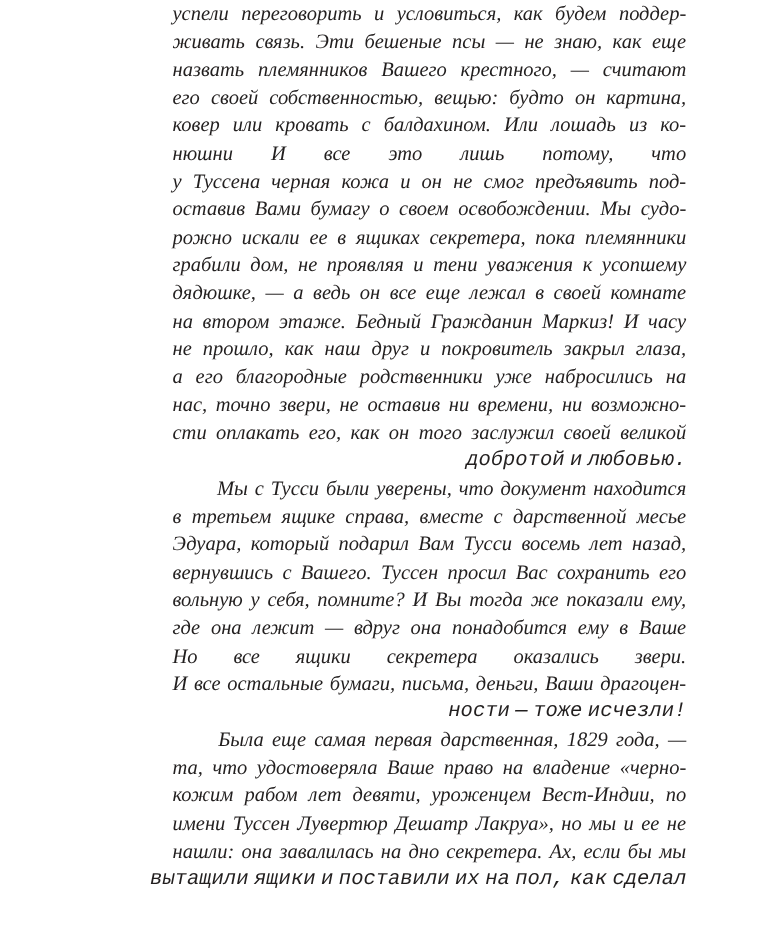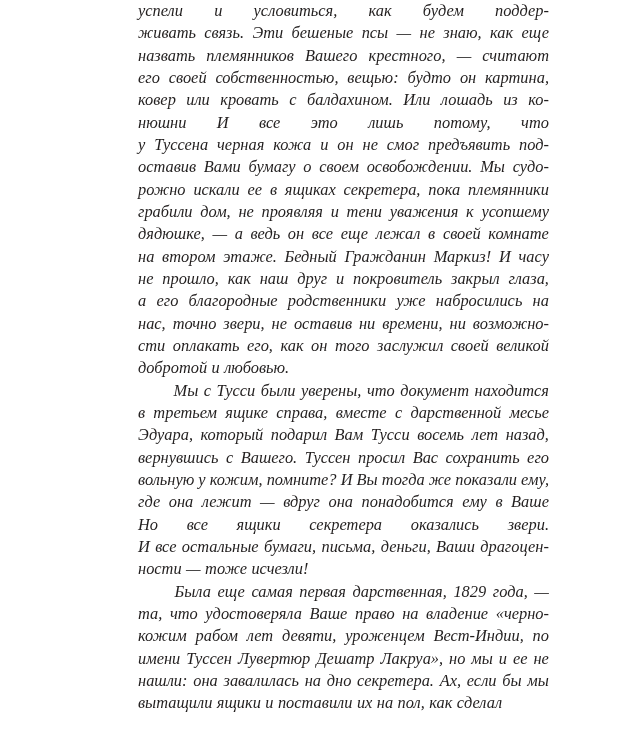--- a/index.html
+++ b/index.html
@@ -40,21 +40,22 @@
     color: #221f1f;
     white-space: pre;
     overflow: visible;
   }
   
   .line.justify {
     justify-content: space-between;
   }
   
   .line.last {
-    justify-content: flex-start;
+    justify-content: flex-end;
+    font-family: Liberation Mono, monospace;
   }
   .line.last .w + .w {
     margin-left: 0.27em;
   }
   
   .line .indent {
     display: inline-block;
     width: 30px;
     flex: 0 0 30px;
   }
@@ -62,21 +63,21 @@
     display: inline-block;
     white-space: pre;
   }
 </style>
 </head>
 <body>
 
 <div id="page">
   <div id="text-column">
       <div class="para">
-        <div class="line justify"><span class="w">успели</span><span class="w">и</span><span class="w">условиться,</span><span class="w">как</span><span class="w">будем</span><span class="w">поддер-</span></div>
+        <div class="line justify"><span class="w">успели</span><span class="w">переговорить</span><span class="w">и</span><span class="w">условиться,</span><span class="w">как</span><span class="w">будем</span><span class="w">поддер-</span></div>
         <div class="line justify"><span class="w">живать</span><span class="w">связь.</span><span class="w">Эти</span><span class="w">бешеные</span><span class="w">псы</span><span class="w">—</span><span class="w">не</span><span class="w">знаю,</span><span class="w">как</span><span class="w">еще</span></div>
         <div class="line justify"><span class="w">назвать</span><span class="w">племянников</span><span class="w">Вашего</span><span class="w">крестного,</span><span class="w">—</span><span class="w">считают</span></div>
         <div class="line justify"><span class="w">его</span><span class="w">своей</span><span class="w">собственностью,</span><span class="w">вещью:</span><span class="w">будто</span><span class="w">он</span><span class="w">картина,</span></div>
         <div class="line justify"><span class="w">ковер</span><span class="w">или</span><span class="w">кровать</span><span class="w">с</span><span class="w">балдахином.</span><span class="w">Или</span><span class="w">лошадь</span><span class="w">из</span><span class="w">ко-</span></div>
         <div class="line justify"><span class="w">нюшни</span><span class="w">И</span><span class="w">все</span><span class="w">это</span><span class="w">лишь</span><span class="w">потому,</span><span class="w">что</span></div>
         <div class="line justify"><span class="w">у</span><span class="w">Туссена</span><span class="w">черная</span><span class="w">кожа</span><span class="w">и</span><span class="w">он</span><span class="w">не</span><span class="w">смог</span><span class="w">предъявить</span><span class="w">под-</span></div>
         <div class="line justify"><span class="w">оставив</span><span class="w">Вами</span><span class="w">бумагу</span><span class="w">о</span><span class="w">своем</span><span class="w">освобождении.</span><span class="w">Мы</span><span class="w">судо-</span></div>
         <div class="line justify"><span class="w">рожно</span><span class="w">искали</span><span class="w">ее</span><span class="w">в</span><span class="w">ящиках</span><span class="w">секретера,</span><span class="w">пока</span><span class="w">племянники</span></div>
         <div class="line justify"><span class="w">грабили</span><span class="w">дом,</span><span class="w">не</span><span class="w">проявляя</span><span class="w">и</span><span class="w">тени</span><span class="w">уважения</span><span class="w">к</span><span class="w">усопшему</span></div>
         <div class="line justify"><span class="w">дядюшке,</span><span class="w">—</span><span class="w">а</span><span class="w">ведь</span><span class="w">он</span><span class="w">все</span><span class="w">еще</span><span class="w">лежал</span><span class="w">в</span><span class="w">своей</span><span class="w">комнате</span></div>
@@ -85,21 +86,21 @@
         <div class="line justify"><span class="w">а</span><span class="w">его</span><span class="w">благородные</span><span class="w">родственники</span><span class="w">уже</span><span class="w">набросились</span><span class="w">на</span></div>
         <div class="line justify"><span class="w">нас,</span><span class="w">точно</span><span class="w">звери,</span><span class="w">не</span><span class="w">оставив</span><span class="w">ни</span><span class="w">времени,</span><span class="w">ни</span><span class="w">возможно-</span></div>
         <div class="line justify"><span class="w">сти</span><span class="w">оплакать</span><span class="w">его,</span><span class="w">как</span><span class="w">он</span><span class="w">того</span><span class="w">заслужил</span><span class="w">своей</span><span class="w">великой</span></div>
         <div class="line last"><span class="w">добротой</span><span class="w">и</span><span class="w">любовью.</span></div>
       </div>
       <div class="para">
         <div class="line justify"><span class="indent"></span><span class="w">Мы</span><span class="w">с</span><span class="w">Тусси</span><span class="w">были</span><span class="w">уверены,</span><span class="w">что</span><span class="w">документ</span><span class="w">находится</span></div>
         <div class="line justify"><span class="w">в</span><span class="w">третьем</span><span class="w">ящике</span><span class="w">справа,</span><span class="w">вместе</span><span class="w">с</span><span class="w">дарственной</span><span class="w">месье</span></div>
         <div class="line justify"><span class="w">Эдуара,</span><span class="w">который</span><span class="w">подарил</span><span class="w">Вам</span><span class="w">Тусси</span><span class="w">восемь</span><span class="w">лет</span><span class="w">назад,</span></div>
         <div class="line justify"><span class="w">вернувшись</span><span class="w">с</span><span class="w">Вашего.</span><span class="w">Туссен</span><span class="w">просил</span><span class="w">Вас</span><span class="w">сохранить</span><span class="w">его</span></div>
-        <div class="line justify"><span class="w">вольную</span><span class="w">у</span><span class="w">кожим,</span><span class="w">помните?</span><span class="w">И</span><span class="w">Вы</span><span class="w">тогда</span><span class="w">же</span><span class="w">показали</span><span class="w">ему,</span></div>
+        <div class="line justify"><span class="w">вольную</span><span class="w">у</span><span class="w">себя,</span><span class="w">помните?</span><span class="w">И</span><span class="w">Вы</span><span class="w">тогда</span><span class="w">же</span><span class="w">показали</span><span class="w">ему,</span></div>
         <div class="line justify"><span class="w">где</span><span class="w">она</span><span class="w">лежит</span><span class="w">—</span><span class="w">вдруг</span><span class="w">она</span><span class="w">понадобится</span><span class="w">ему</span><span class="w">в</span><span class="w">Ваше</span></div>
         <div class="line justify"><span class="w">Но</span><span class="w">все</span><span class="w">ящики</span><span class="w">секретера</span><span class="w">оказались</span><span class="w">звери.</span></div>
         <div class="line justify"><span class="w">И</span><span class="w">все</span><span class="w">остальные</span><span class="w">бумаги,</span><span class="w">письма,</span><span class="w">деньги,</span><span class="w">Ваши</span><span class="w">драгоцен-</span></div>
         <div class="line last"><span class="w">ности</span><span class="w">—</span><span class="w">тоже</span><span class="w">исчезли!</span></div>
       </div>
       <div class="para">
         <div class="line justify"><span class="indent"></span><span class="w">Была</span><span class="w">еще</span><span class="w">самая</span><span class="w">первая</span><span class="w">дарственная,</span><span class="w">1829</span><span class="w">года,</span><span class="w">—</span></div>
         <div class="line justify"><span class="w">та,</span><span class="w">что</span><span class="w">удостоверяла</span><span class="w">Ваше</span><span class="w">право</span><span class="w">на</span><span class="w">владение</span><span class="w">«черно-</span></div>
         <div class="line justify"><span class="w">кожим</span><span class="w">рабом</span><span class="w">лет</span><span class="w">девяти,</span><span class="w">уроженцем</span><span class="w">Вест-Индии,</span><span class="w">по</span></div>
         <div class="line justify"><span class="w">имени</span><span class="w">Туссен</span><span class="w">Лувертюр</span><span class="w">Дешатр</span><span class="w">Лакруа»,</span><span class="w">но</span><span class="w">мы</span><span class="w">и</span><span class="w">ее</span><span class="w">не</span></div>

